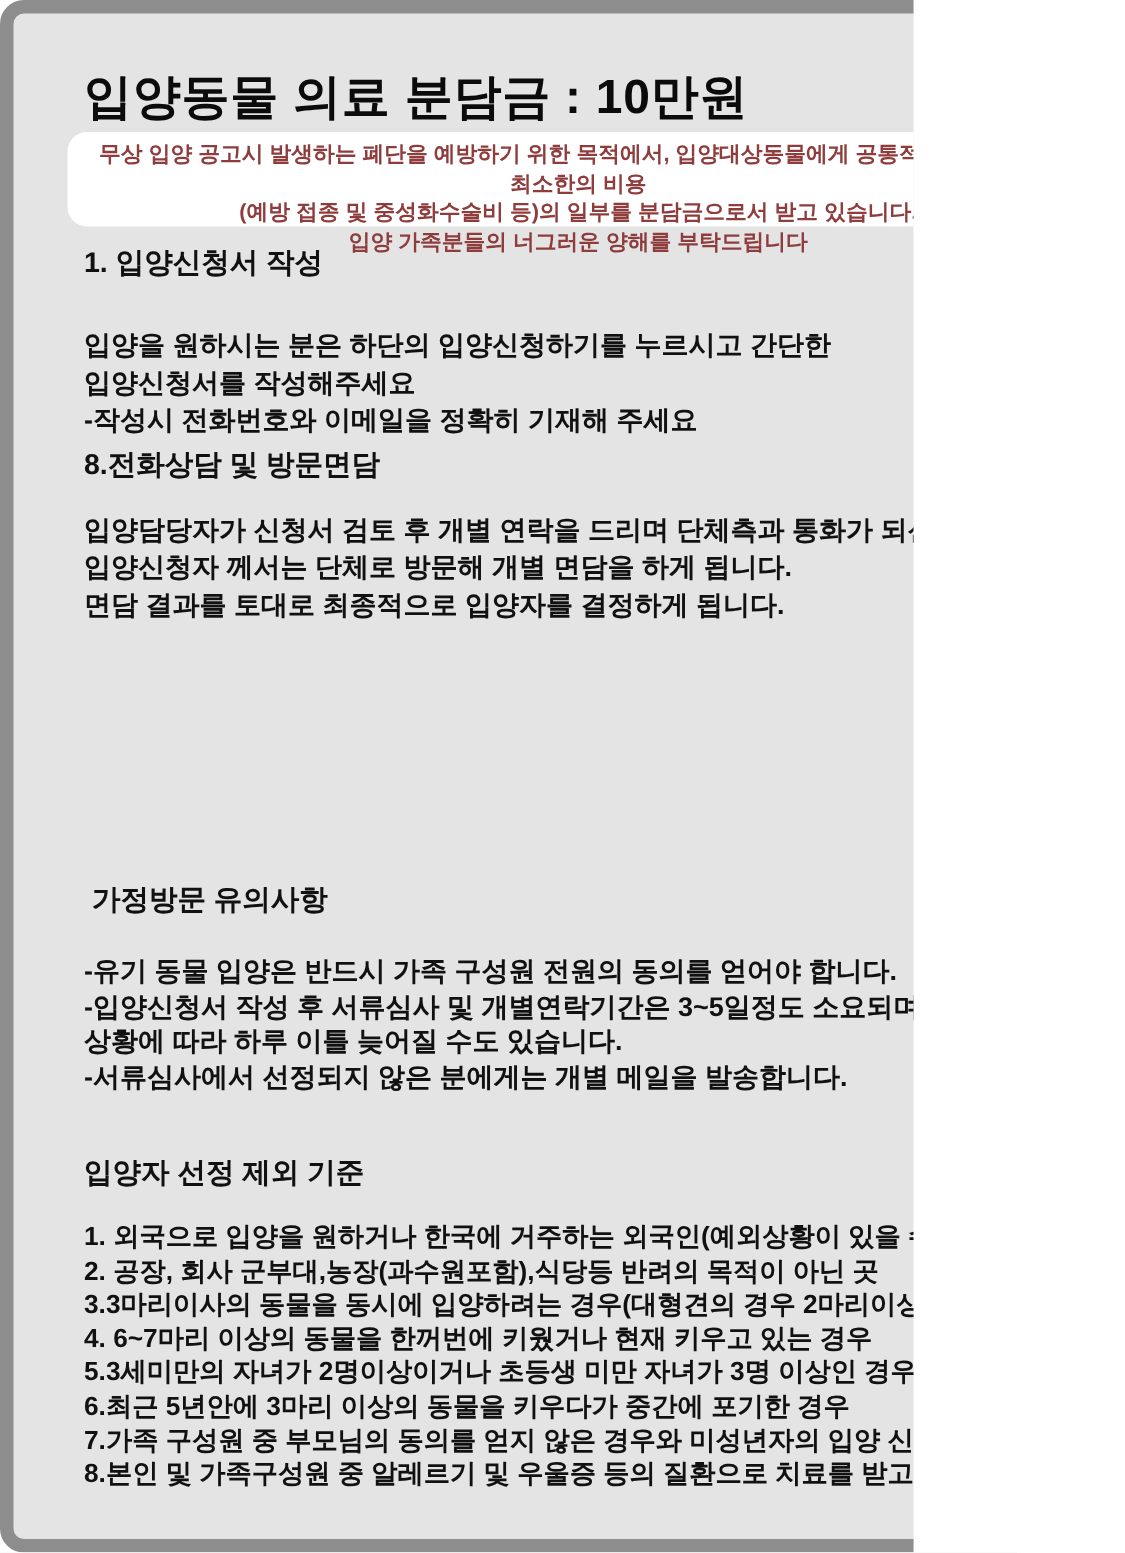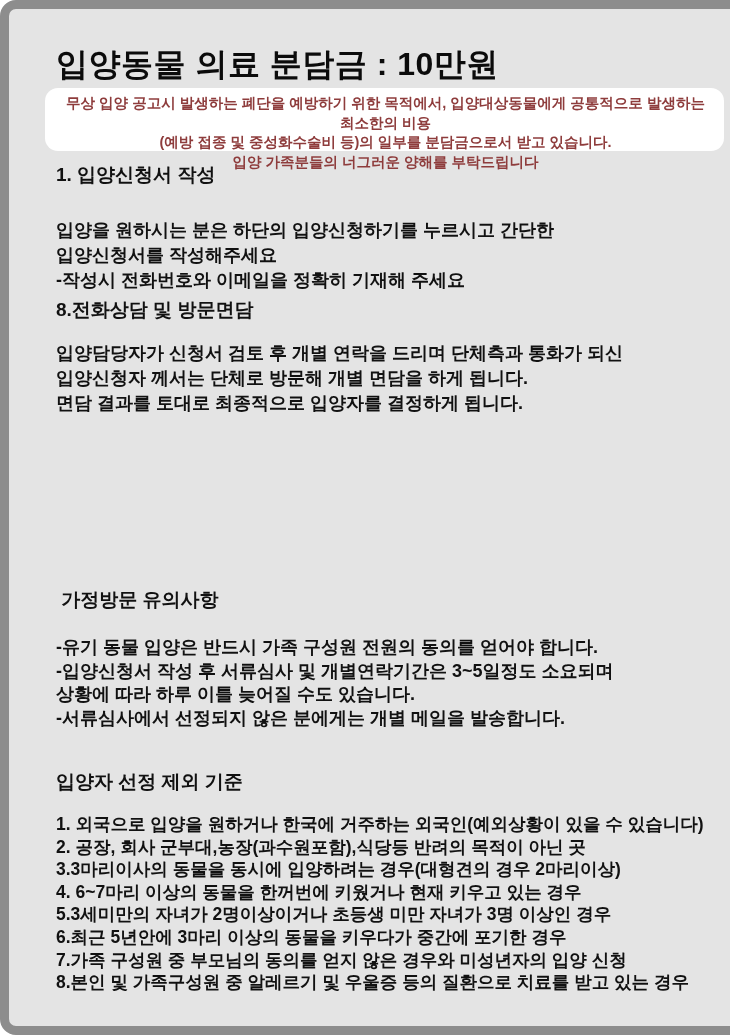--- a/index.html
+++ b/index.html
@@ -3,21 +3,21 @@
 <meta charset="utf-8">
 <style>
   html, body {
     margin: 0;
     padding: 0;
     background: #ffffff;
     font-family: "Liberation Sans", "DejaVu Sans", sans-serif;
   }
   .stage {
     position: relative;
-    width: 730px;
+    width: 609px;
     height: 1035px;
     background: #ffffff;
     overflow: hidden;
   }
   .frame {
     position: absolute;
     left: 0; top: 0;
     width: 750px; height: 1035px;
     box-sizing: border-box;
     border: 9px solid #8d8d8d;

